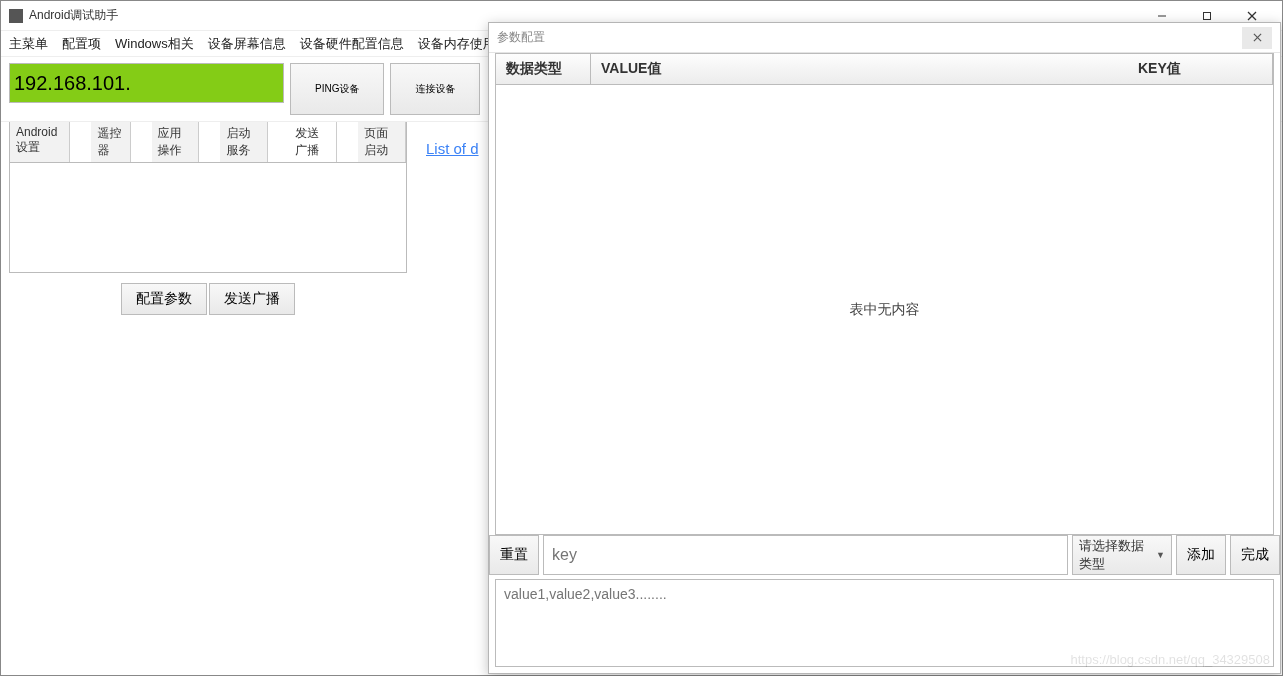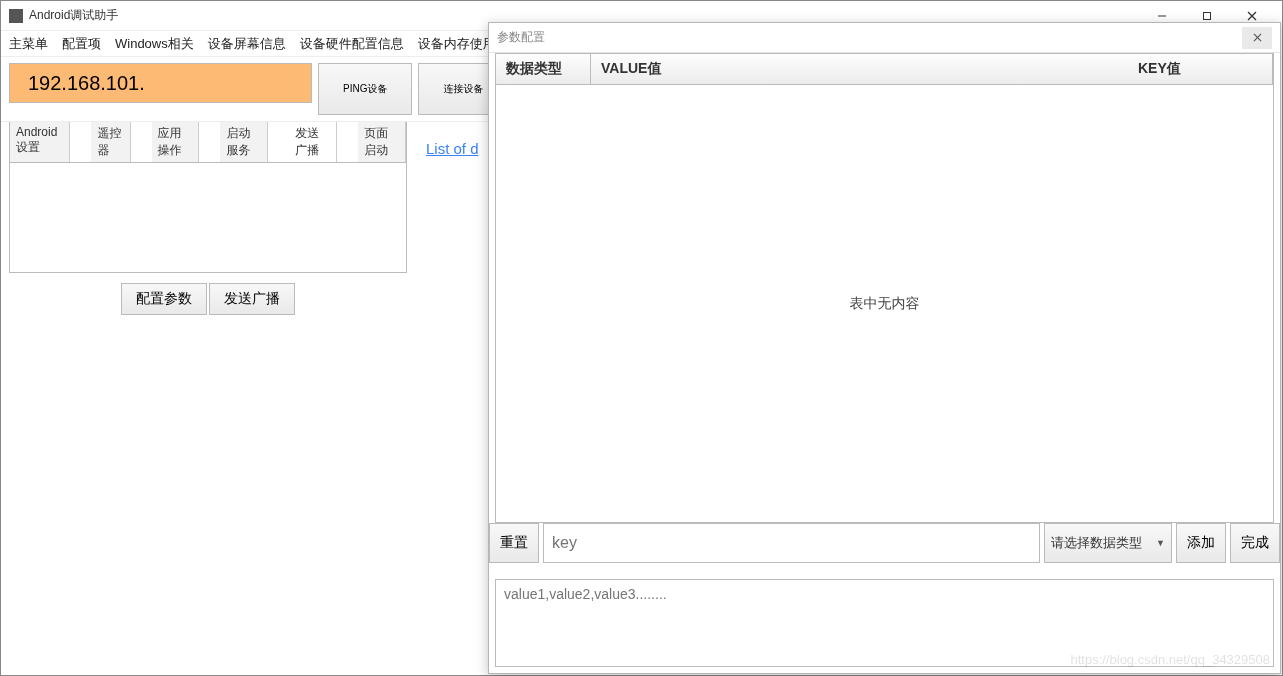--- a/index.html
+++ b/index.html
@@ -10,21 +10,21 @@
 .title-bar { height: 30px; display: flex; align-items: center; padding: 0 8px; background: #fff; border-bottom: 1px solid #eee; }
 .title-bar .app-icon { width: 14px; height: 14px; background: #555; margin-right: 6px; display: inline-block; }
 .title-bar .title { font-size: 12px; color: #333; }
 .title-bar .win-controls { margin-left: auto; display: flex; }
 .title-bar .win-btn { width: 45px; height: 28px; display: flex; align-items: center; justify-content: center; color: #666; font-size: 11px; cursor: pointer; }
 
 .menu-bar { height: 26px; display: flex; align-items: center; padding: 0 8px; gap: 14px; border-bottom: 1px solid #eee; background: #fff; }
 .menu-bar .menu-item { font-size: 13px; color: #222; cursor: pointer; white-space: nowrap; }
 
 .toolbar-row { display: flex; align-items: stretch; padding: 6px 8px; gap: 6px; border-bottom: 1px solid #eee; }
-.ip-input { flex: 0 0 248px; font-size: 20px; padding: 4px 18px; border: 1px solid #bbb; background: #fdba74; height: 40px; }
+.ip-input { flex: 0 0 248px; font-size: 20px; padding: 4px 4px; border: 1px solid #bbb; background: #84cc16; height: 40px; }
 .tool-btn { padding: 0 24px; border: 1px solid #bbb; background: linear-gradient(#f8f8f8,#e9e9e9); height: 52px; font-size: 10px; cursor: pointer; }
 
 .tabs-row { display: flex; align-items: stretch; border: 1px solid #bbb; border-top: none; margin: 0 8px; gap: 21px; }
 .tab { padding: 3px 6px; font-size: 12px; border-right: 1px solid #ccc; background: #f2f2f2; cursor: pointer; }
 .tab.active { background: #fff; }
 .content-list { margin: 0 8px; height: 110px; border: 1px solid #bbb; border-top: none; background: #fff; }
 
 .mid-buttons { display: flex; gap: 2px; justify-content: center; margin: 10px 0; }
 .mid-btn { padding: 6px 14px; border: 1px solid #bbb; background: linear-gradient(#f8f8f8,#e9e9e9); font-size: 14px; cursor: pointer; }
 
@@ -41,24 +41,24 @@
 .gh.c1 { flex: 0 0 95px; }
 .gh.c2 { flex: 0 0 145px; }
 .gh.c3 { flex: 1; border-right: none; }
 
 .grid-body { flex: 1; margin: 0 6px; border: 1px solid #bbb; display: flex; align-items: center; justify-content: center; background: #fff; }
 .placeholder-text { font-size: 14px; color: #444; }
 
 .dialog-bottom { margin: 0; display: flex; gap: 4px; align-items: stretch; }
 .dlg-btn { padding: 6px 10px; border: 1px solid #bbb; background: linear-gradient(#f8f8f8,#e9e9e9); font-size: 14px; cursor: pointer; }
 .key-input { flex: 1; border: 1px solid #bbb; padding: 10px 8px; font-size: 16px; color: #000000; }
-.type-select { width: 128px; border: 1px solid #bbb; background: linear-gradient(#f8f8f8,#e9e9e9); font-size: 13px; padding: 0 6px; display: flex; align-items: center; justify-content: space-between; cursor: pointer; }
+.type-select { width: 100px; border: 1px solid #bbb; background: linear-gradient(#f8f8f8,#e9e9e9); font-size: 13px; padding: 0 6px; display: flex; align-items: center; justify-content: space-between; cursor: pointer; }
 .type-select .caret { font-size: 9px; color: #555; }
 
-.value-textarea { margin: 16px 6px 6px 6px; height: 88px; border: 1px solid #bbb; padding: 6px 8px; font-size: 14px; color: #999; resize: none; }
+.value-textarea { margin: 4px 6px 6px 6px; height: 88px; border: 1px solid #bbb; padding: 6px 8px; font-size: 14px; color: #999; resize: none; }
 
 .watermark { position: absolute; right: 10px; bottom: 6px; font-size: 13px; color: rgba(0,0,0,0.12); }
 </style>
 </head>
 <body>
 
 <div class="main-window">
 
   <div class="title-bar">
     <span class="app-icon"></span>

